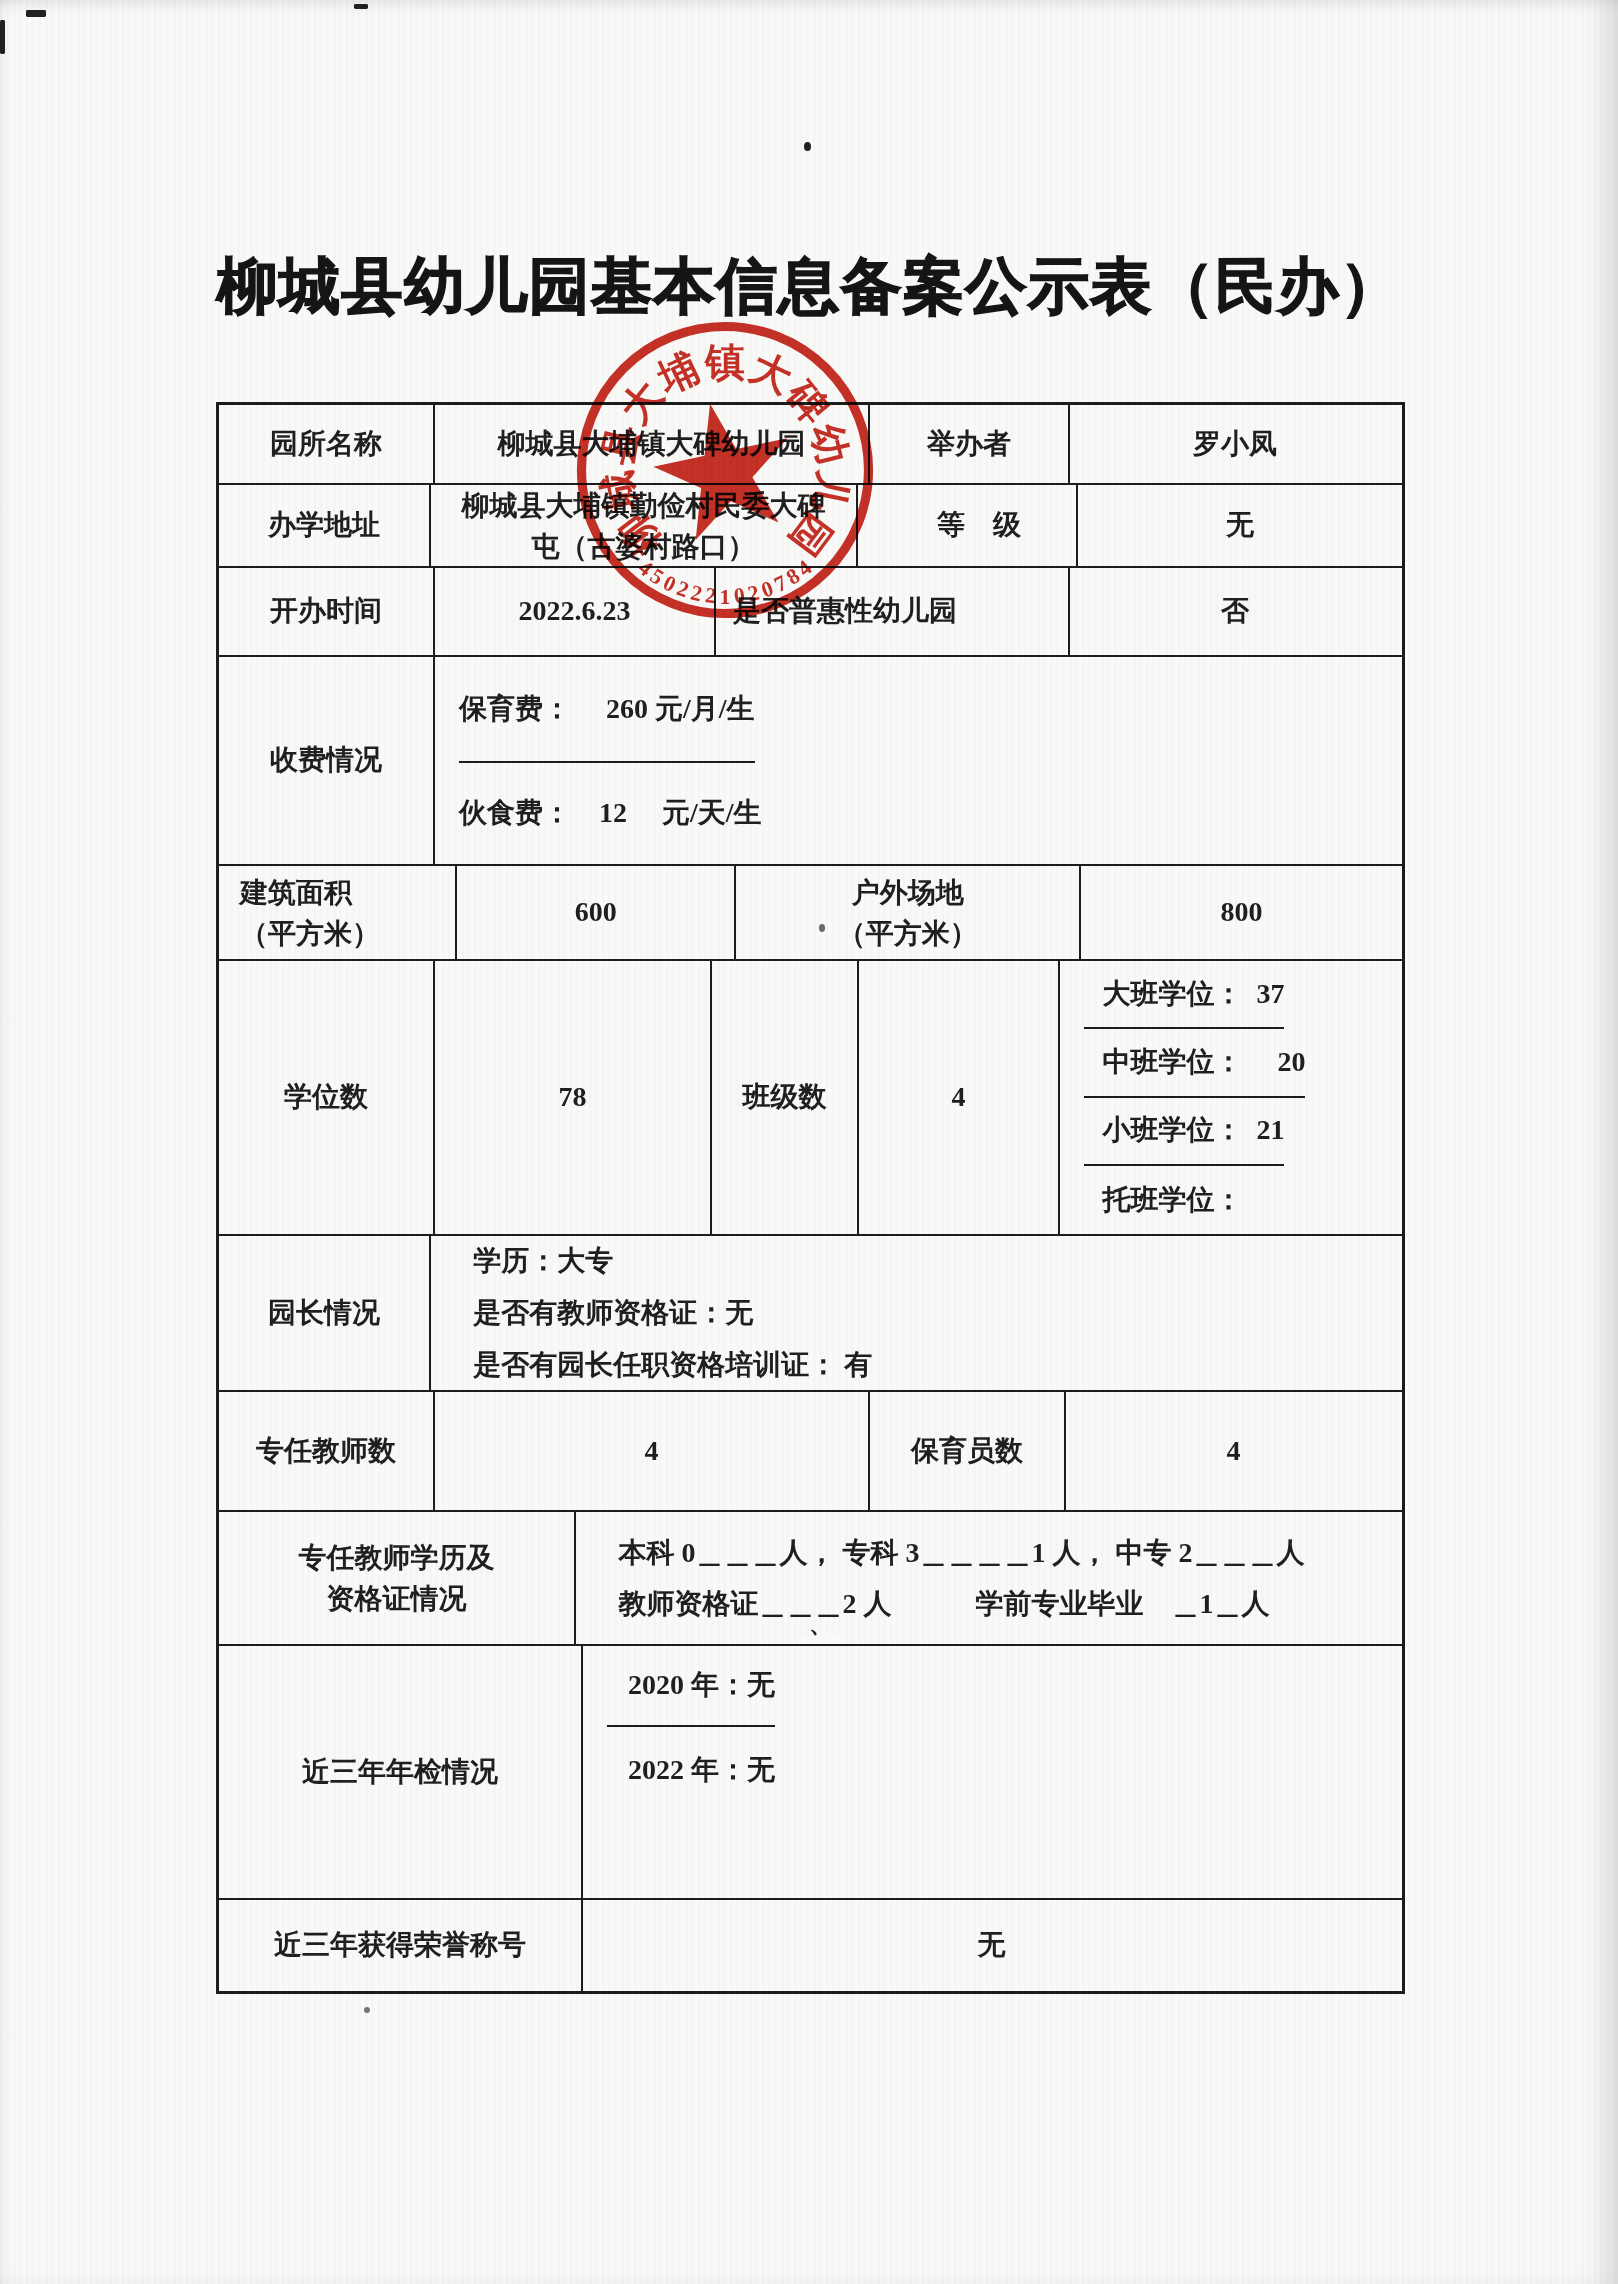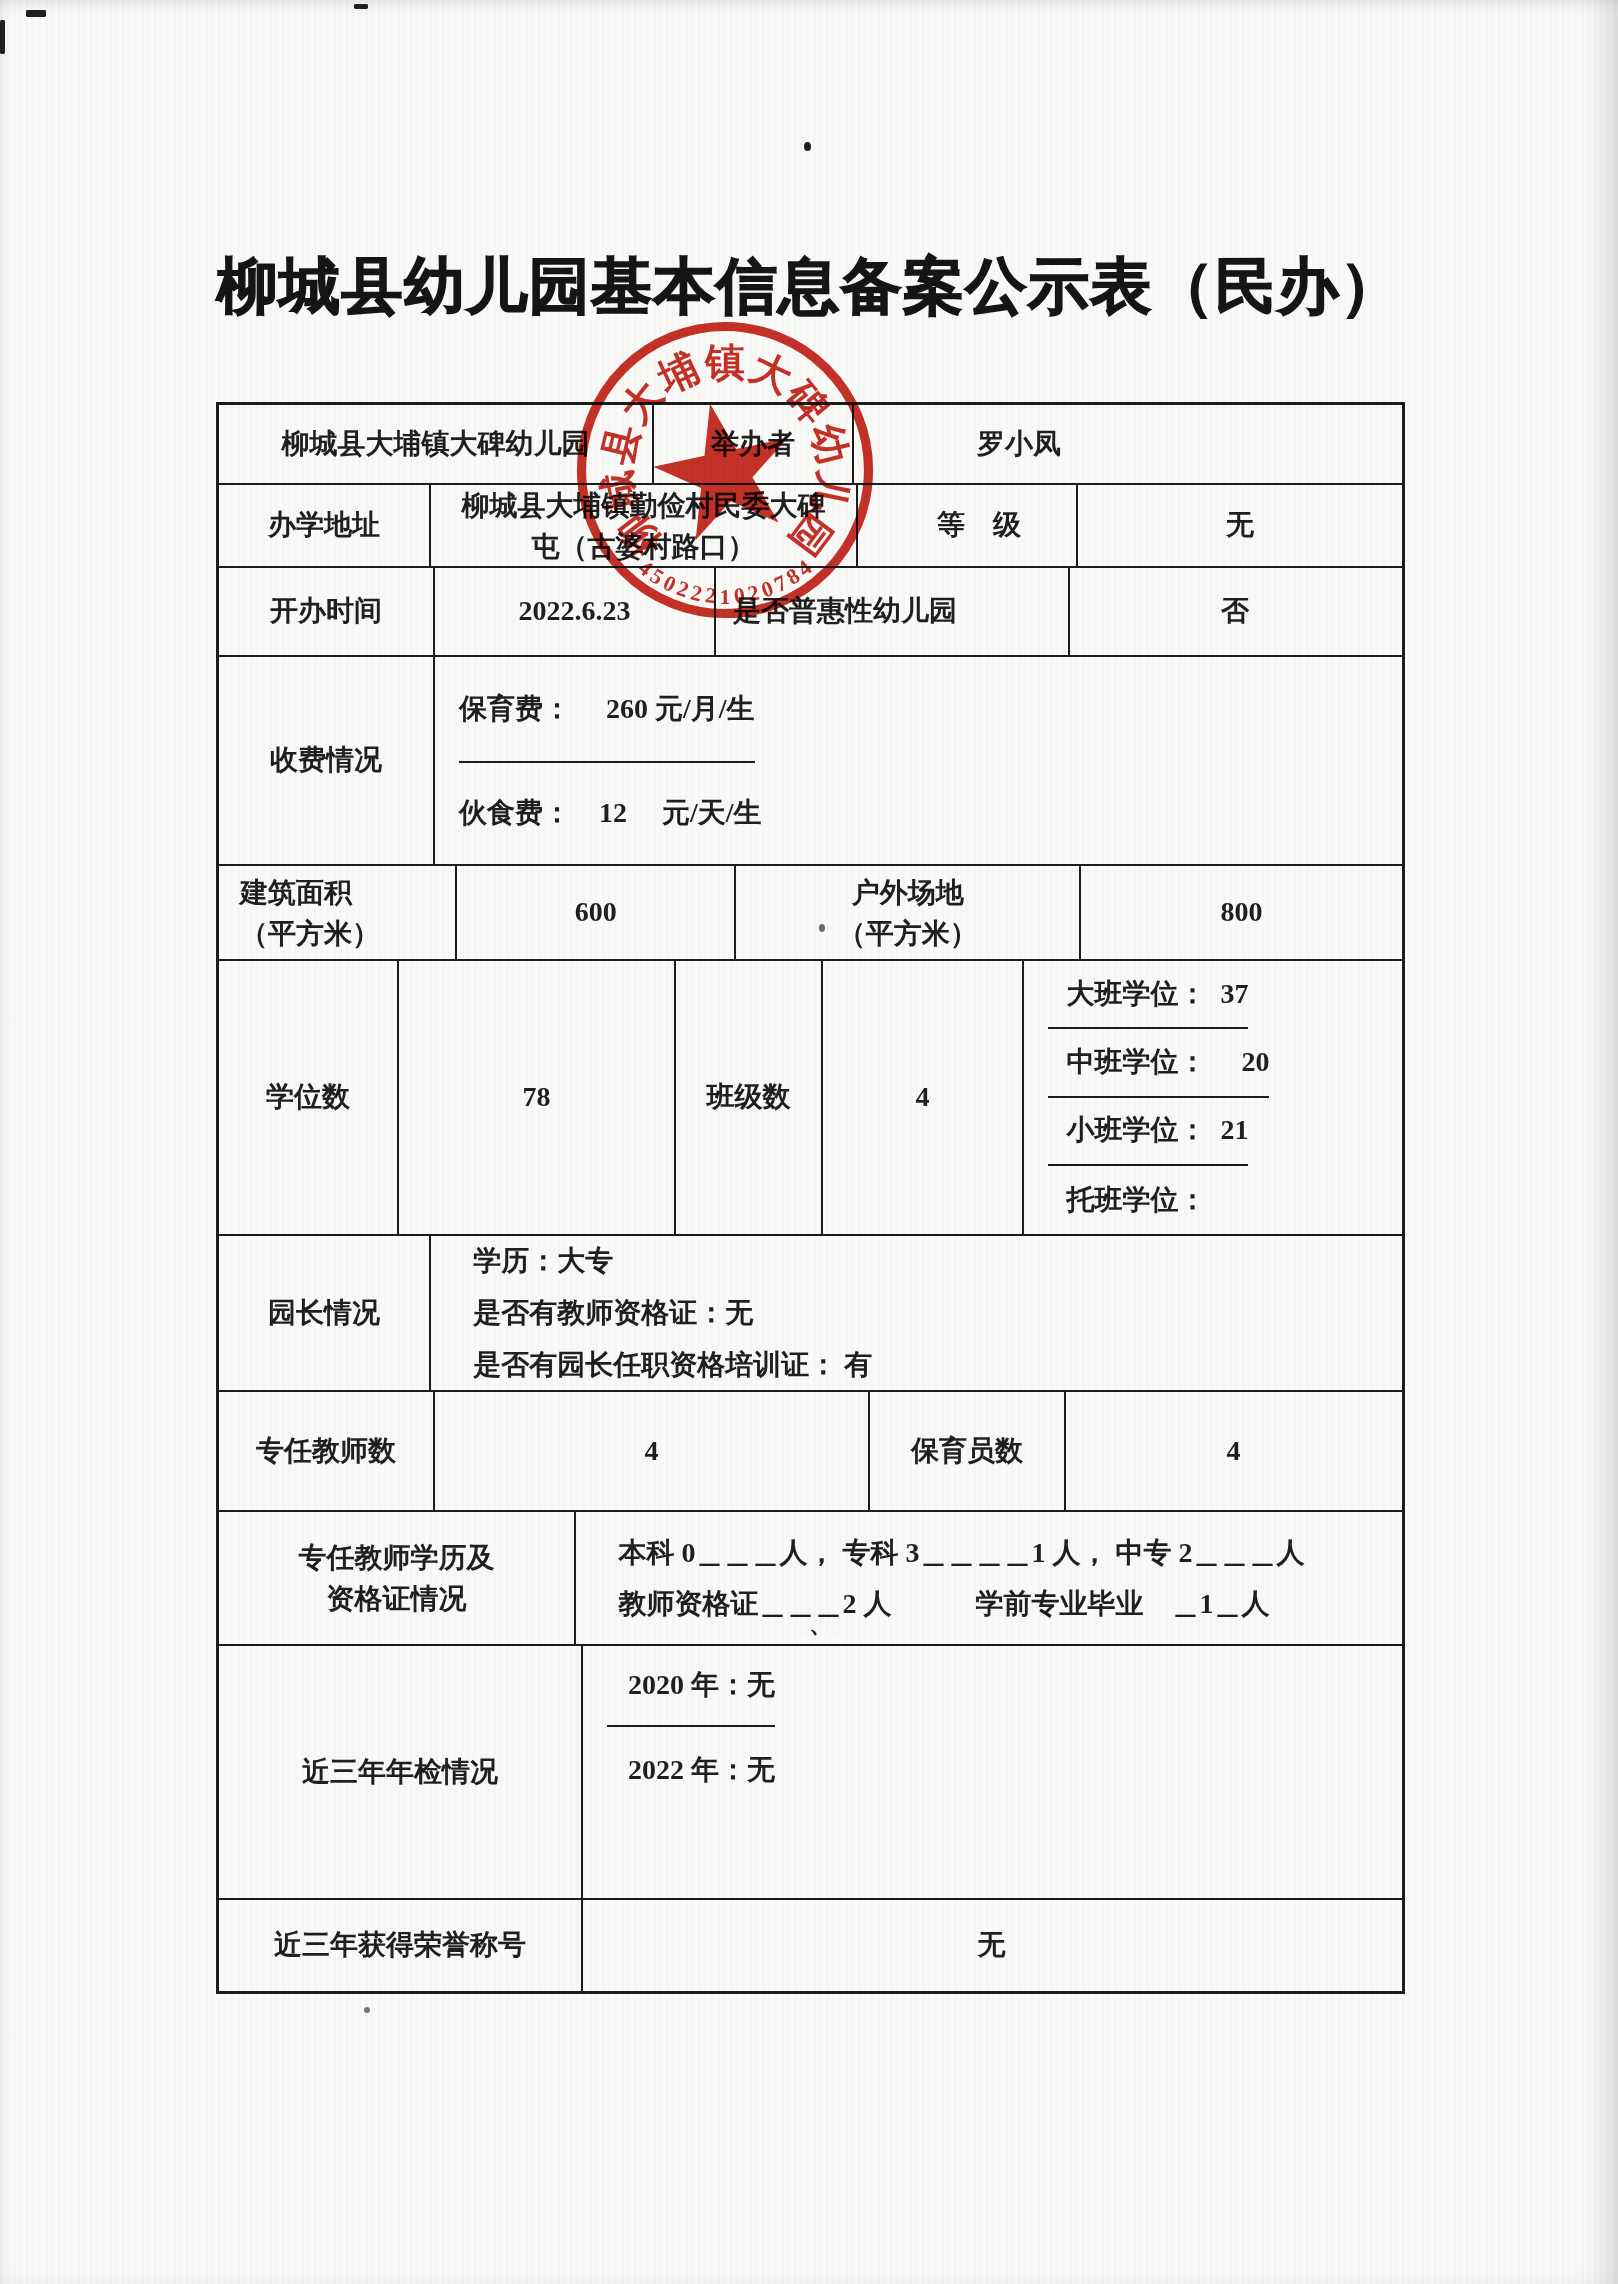--- a/index.html
+++ b/index.html
@@ -51,20 +51,21 @@
 </head>
 <body>
 
 <div class="page">
 
   <div class="title">柳城县幼儿园基本信息备案公示表（民办）</div>
 
   <div class="tbl">
 
     <div class="row" style="height:80px">
+      <div class="cell" style="width:216px">园所名称</div>
       <div class="cell" style="width:435px">柳城县大埔镇大碑幼儿园</div>
       <div class="cell" style="width:200px">举办者</div>
       <div class="cell end" style="width:330px">罗小凤</div>
     </div>
 
     <div class="row" style="height:83px">
       <div class="cell" style="width:216px">办学地址</div>
       <div class="cell lh58" style="width:435px">
         <div>柳城县大埔镇勤俭村民委大碑</div>
         <div>屯（古婆村路口）</div>
@@ -95,21 +96,21 @@
       </div>
       <div class="cell" style="width:287px">600</div>
       <div class="cell lh58" style="width:354px">
         <div>户外场地</div>
         <div>（平方米）</div>
       </div>
       <div class="cell end" style="width:330px">800</div>
     </div>
 
     <div class="row" style="height:275px">
-      <div class="cell" style="width:180px">学位数</div>
+      <div class="cell" style="width:216px">学位数</div>
       <div class="cell" style="width:277px">78</div>
       <div class="cell" style="width:147px">班级数</div>
       <div class="cell" style="width:201px">4</div>
       <div class="cell end stack" style="width:337px">
         <div class="sub al pre" style="height:69px;padding-left:18.4px">大班学位：  37</div>
         <div class="sub al pre" style="height:69px;padding-left:18.4px">中班学位：     20</div>
         <div class="sub al pre" style="height:69px;padding-left:18.4px">小班学位：  21</div>
         <div class="sub al pre lastsub" style="height:69px;padding-left:18.4px">托班学位：</div>
       </div>
     </div>

